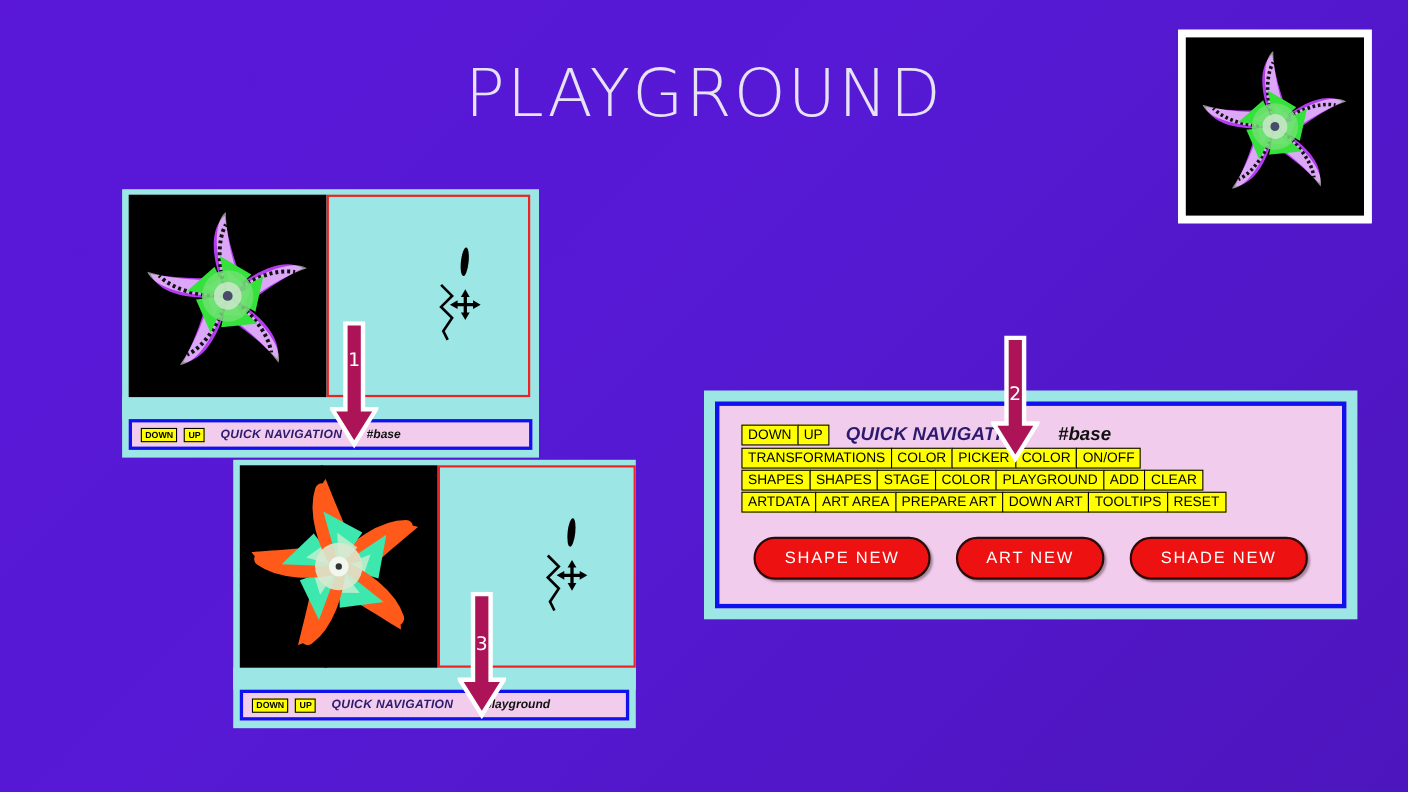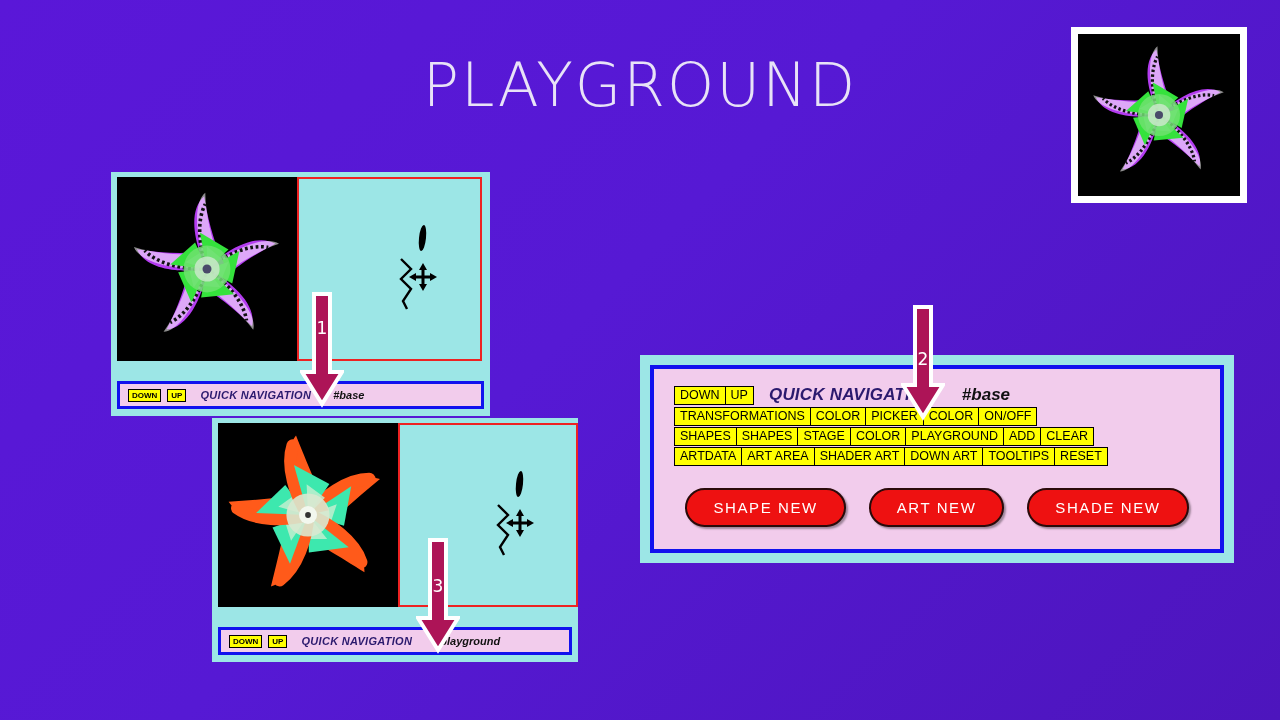--- a/index.html
+++ b/index.html
@@ -292,21 +292,21 @@
       <span class="bkey">STAGE</span>
       <span class="bkey">COLOR</span>
       <span class="bkey">PLAYGROUND</span>
       <span class="bkey">ADD</span>
       <span class="bkey">CLEAR</span>
     </div>
 
     <div class="btnrow">
       <span class="bkey">ARTDATA</span>
       <span class="bkey">ART AREA</span>
-      <span class="bkey">SHADER ART</span>
+      <span class="bkey">PREPARE ART</span>
       <span class="bkey">DOWN ART</span>
       <span class="bkey">TOOLTIPS</span>
       <span class="bkey">RESET</span>
     </div>
 
     <div class="actions">
       <span class="pill">SHAPE NEW</span>
       <span class="pill">ART NEW</span>
       <span class="pill">SHADE NEW</span>
     </div>

